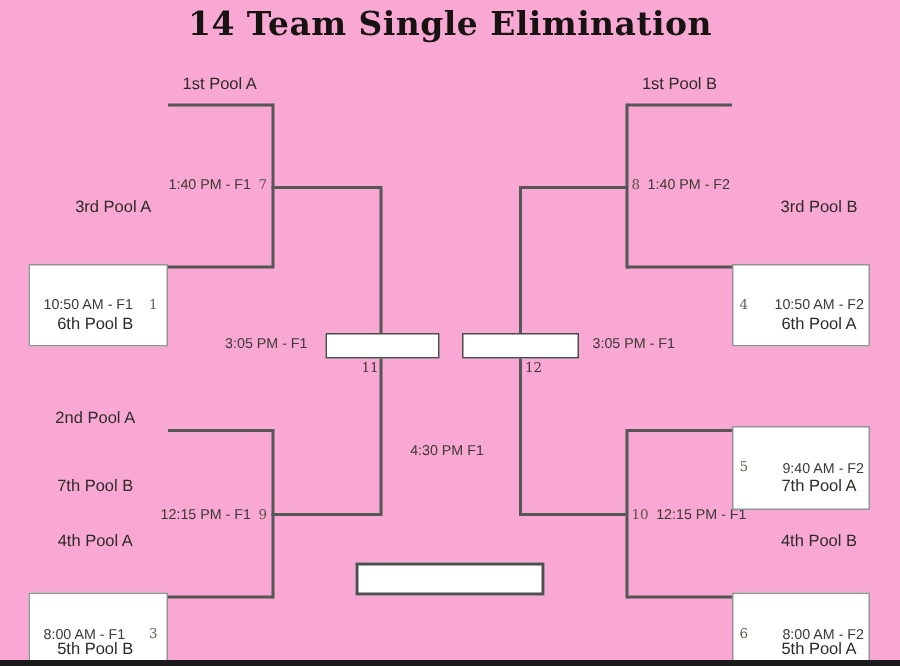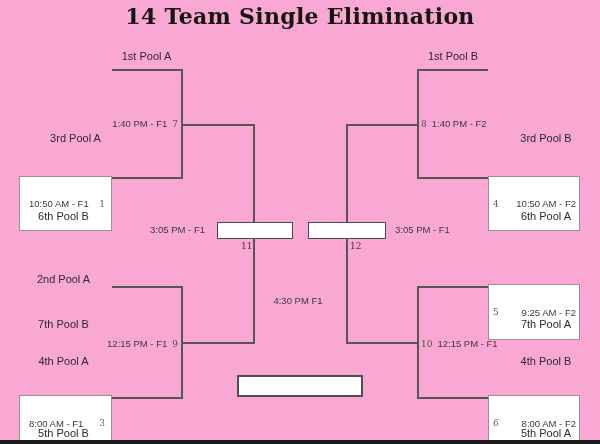--- a/index.html
+++ b/index.html
@@ -120,21 +120,21 @@
   <div class="team team-r" style="left:500px;top:132px;">3rd Pool B</div>
   <div class="game-rect" style="left:488px;top:151px;width:92px;height:55px;padding:0 3px 0 4px;">
     <span class="gnum">4</span>
     <span class="time">10:50 AM - F2</span>
   </div>
   <div class="team team-r" style="left:500px;top:210px;">6th Pool A</div>
 
   <div class="team team-r" style="left:500px;top:245px;margin-top:44px;">2nd Pool B</div>
   <div class="game-rect" style="left:488px;top:259px;width:92px;height:56px;padding:0 3px 0 4px;">
     <span class="gnum">5</span>
-    <span class="time">9:25 AM - F2</span>
+    <span class="time">9:40 AM - F2</span>
   </div>
   <div class="team team-r" style="left:500px;top:318px;">7th Pool A</div>
 
   <div class="team team-r" style="left:500px;top:355px;">4th Pool B</div>
   <div class="game-rect" style="left:488px;top:370px;width:92px;height:56px;padding:0 3px 0 4px;">
     <span class="gnum">6</span>
     <span class="time">8:00 AM - F2</span>
   </div>
   <div class="team team-r" style="left:500px;top:427px;">5th Pool A</div>
 

